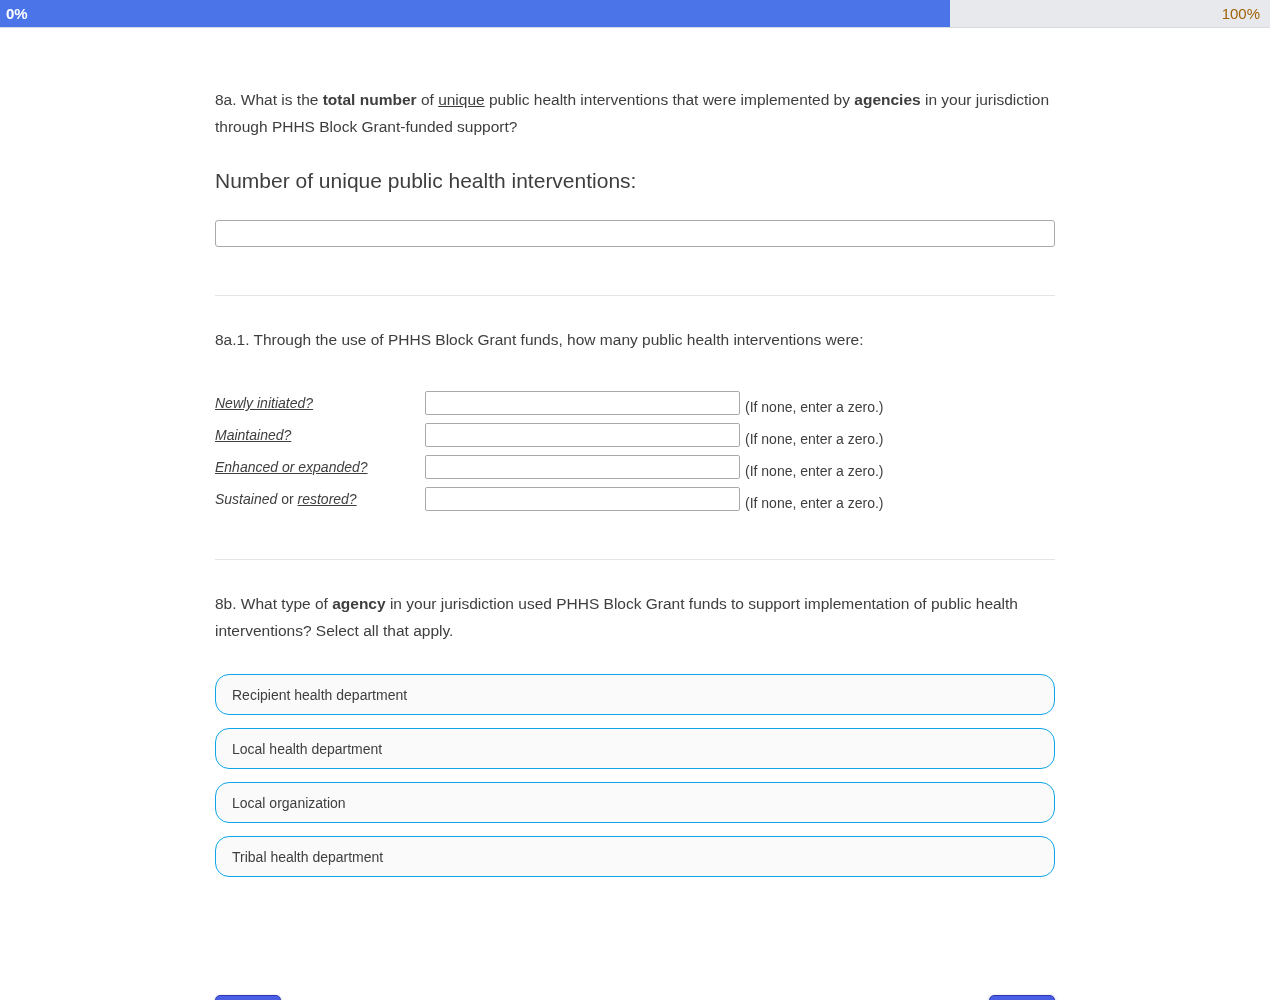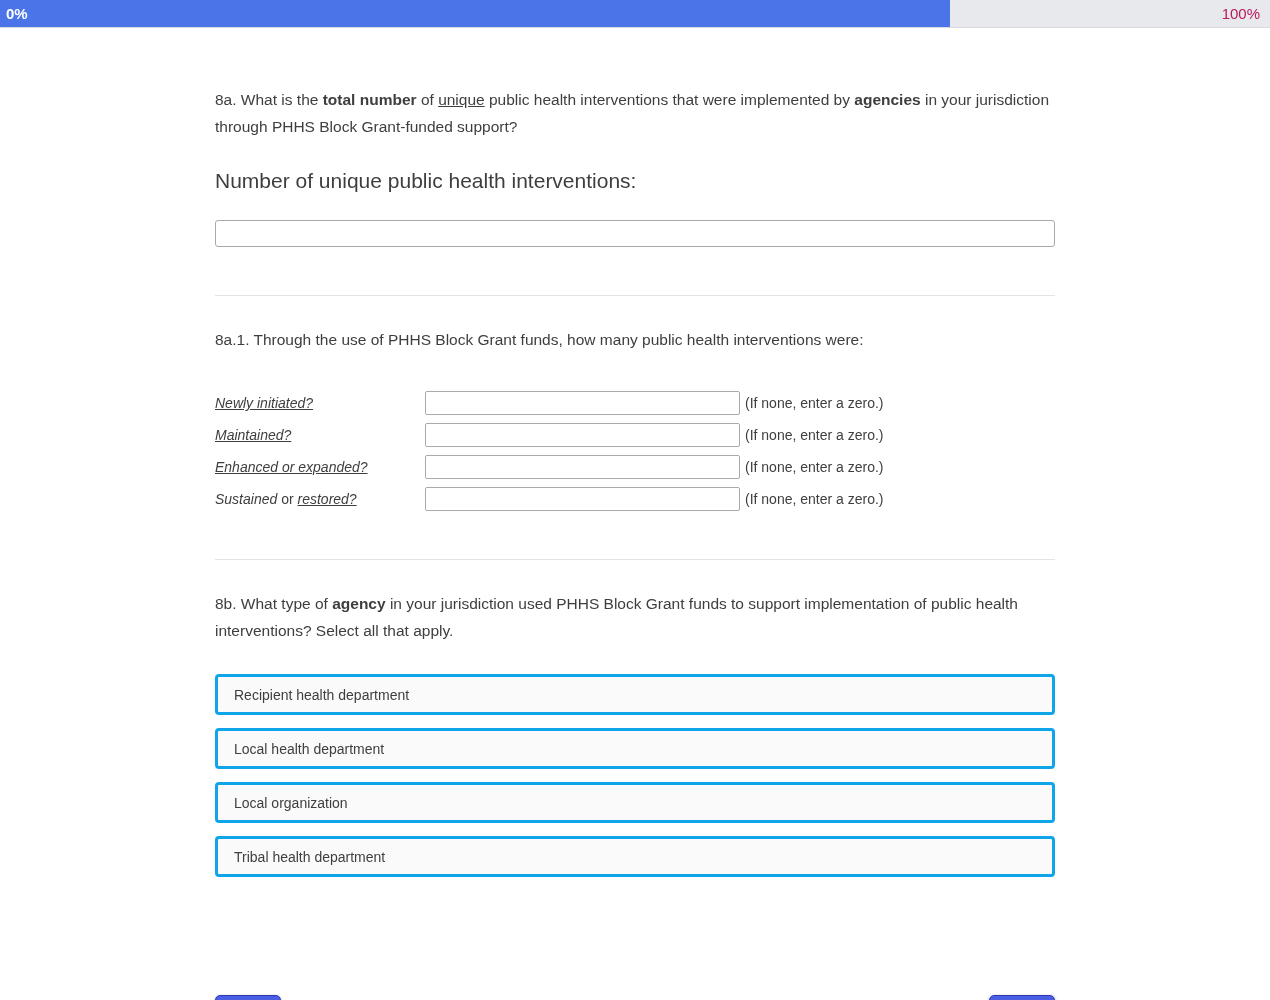--- a/index.html
+++ b/index.html
@@ -33,21 +33,21 @@
     padding-left: 6px;
     white-space: nowrap;
   }
   .progress-right-label {
     position: absolute;
     right: 10px; top: 0;
     height: 100%;
     display: flex;
     align-items: center;
     font-size: 15px;
-    color: #be185d;
+    color: #a16207;
   }
 
   
   .container {
     width: 840px;
     margin: 0 auto;
     padding-top: 58px;
     padding-bottom: 20px;
   }
 
@@ -82,21 +82,21 @@
     border-top: 1px solid #e4e4e4;
     margin-top: 48px;
   }
 
   .q-heading-gap { margin-top: 30px; }
 
   
   .matrix { margin-top: 38px; }
   .matrix-row {
     display: flex;
-    align-items: center;
+    align-items: flex-end;
     margin-bottom: 8px;
   }
   .matrix-label {
     width: 210px;
     flex: 0 0 210px;
     font-size: 14px;
     line-height: 24px;
     color: #3e3e3e;
   }
   .text-input-small {
@@ -119,22 +119,22 @@
   }
 
   
   .options { margin-top: 30px; }
   .option-item {
     display: flex;
     align-items: center;
     height: 41px;
     padding: 0 16px;
     background: #fafafa;
-    border: 3px solid #0ea5e9;
-    border-radius: 4px;
+    border: 1px solid #0ea5e9;
+    border-radius: 14px;
     margin-bottom: 13px;
     font-size: 14px;
     color: #3e3e3e;
     cursor: pointer;
     user-select: none;
   }
 
   
   .nav-row {
     display: flex;

